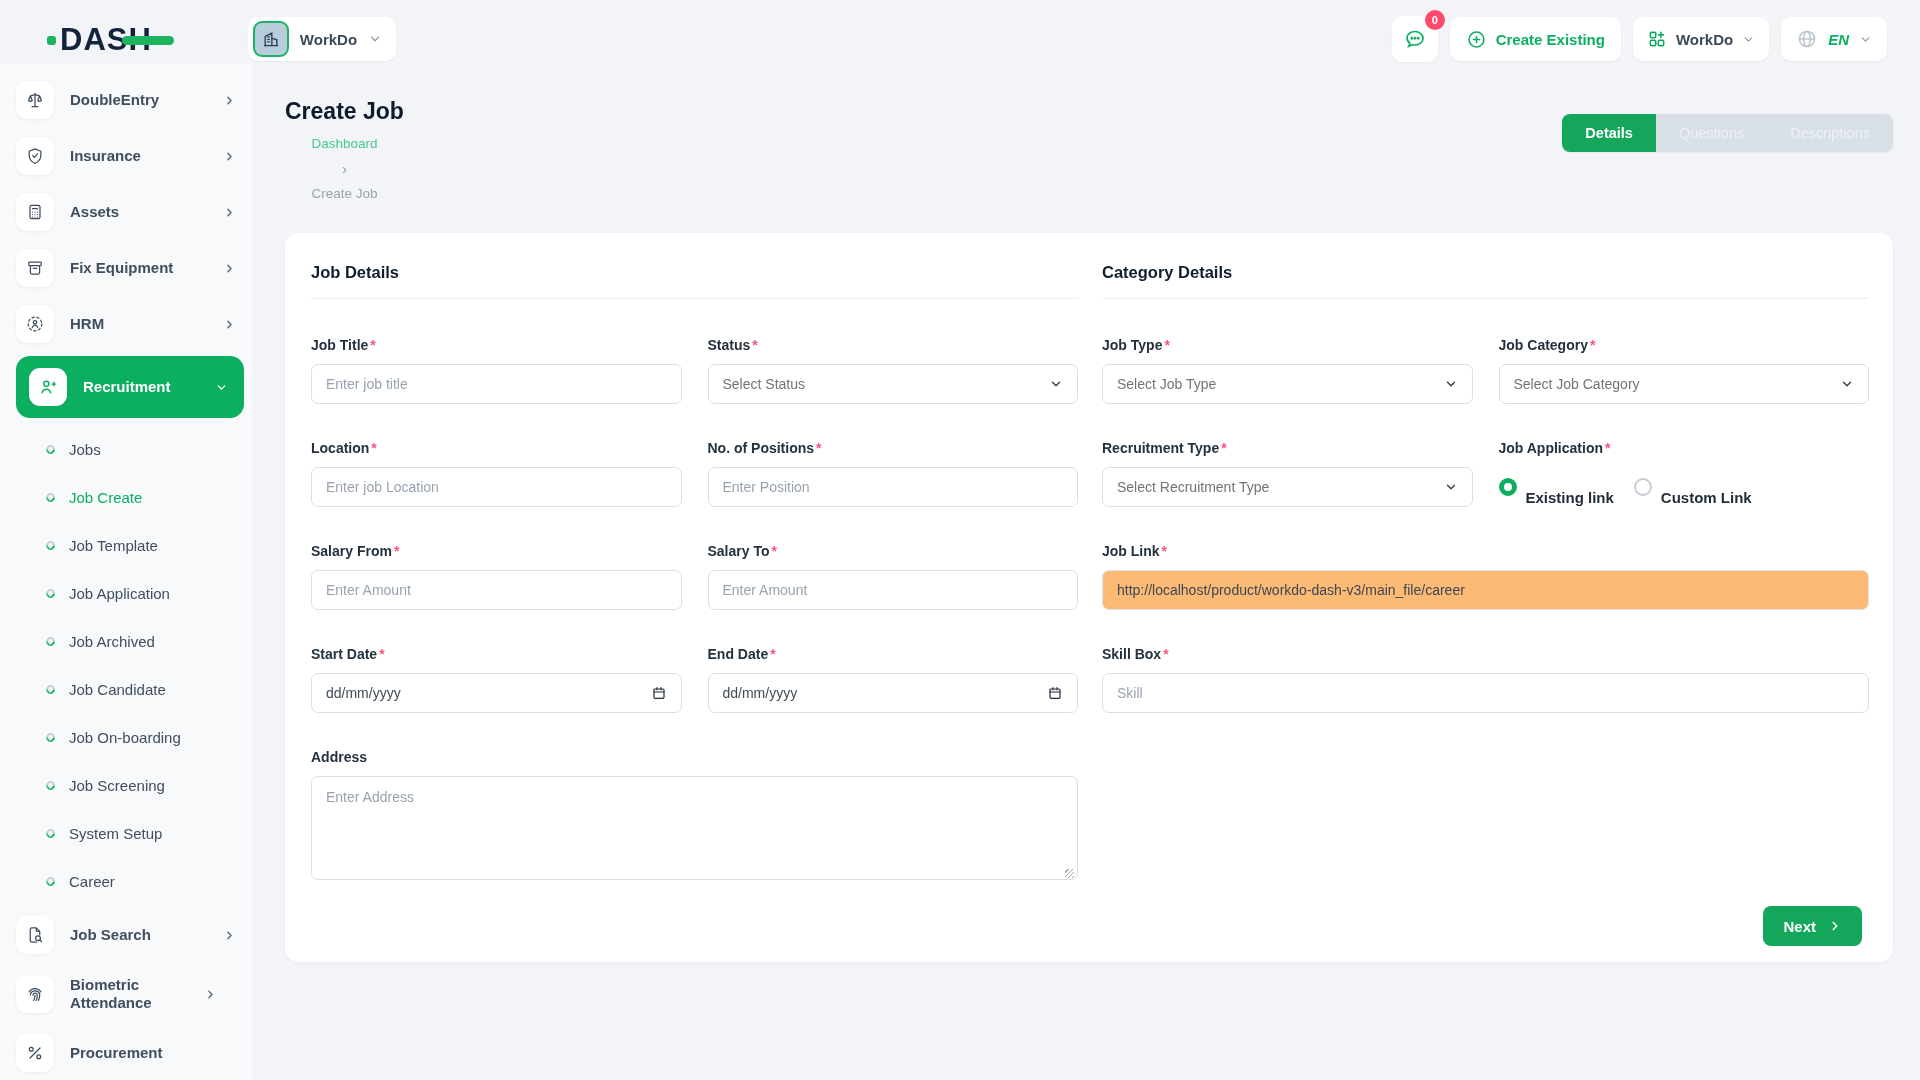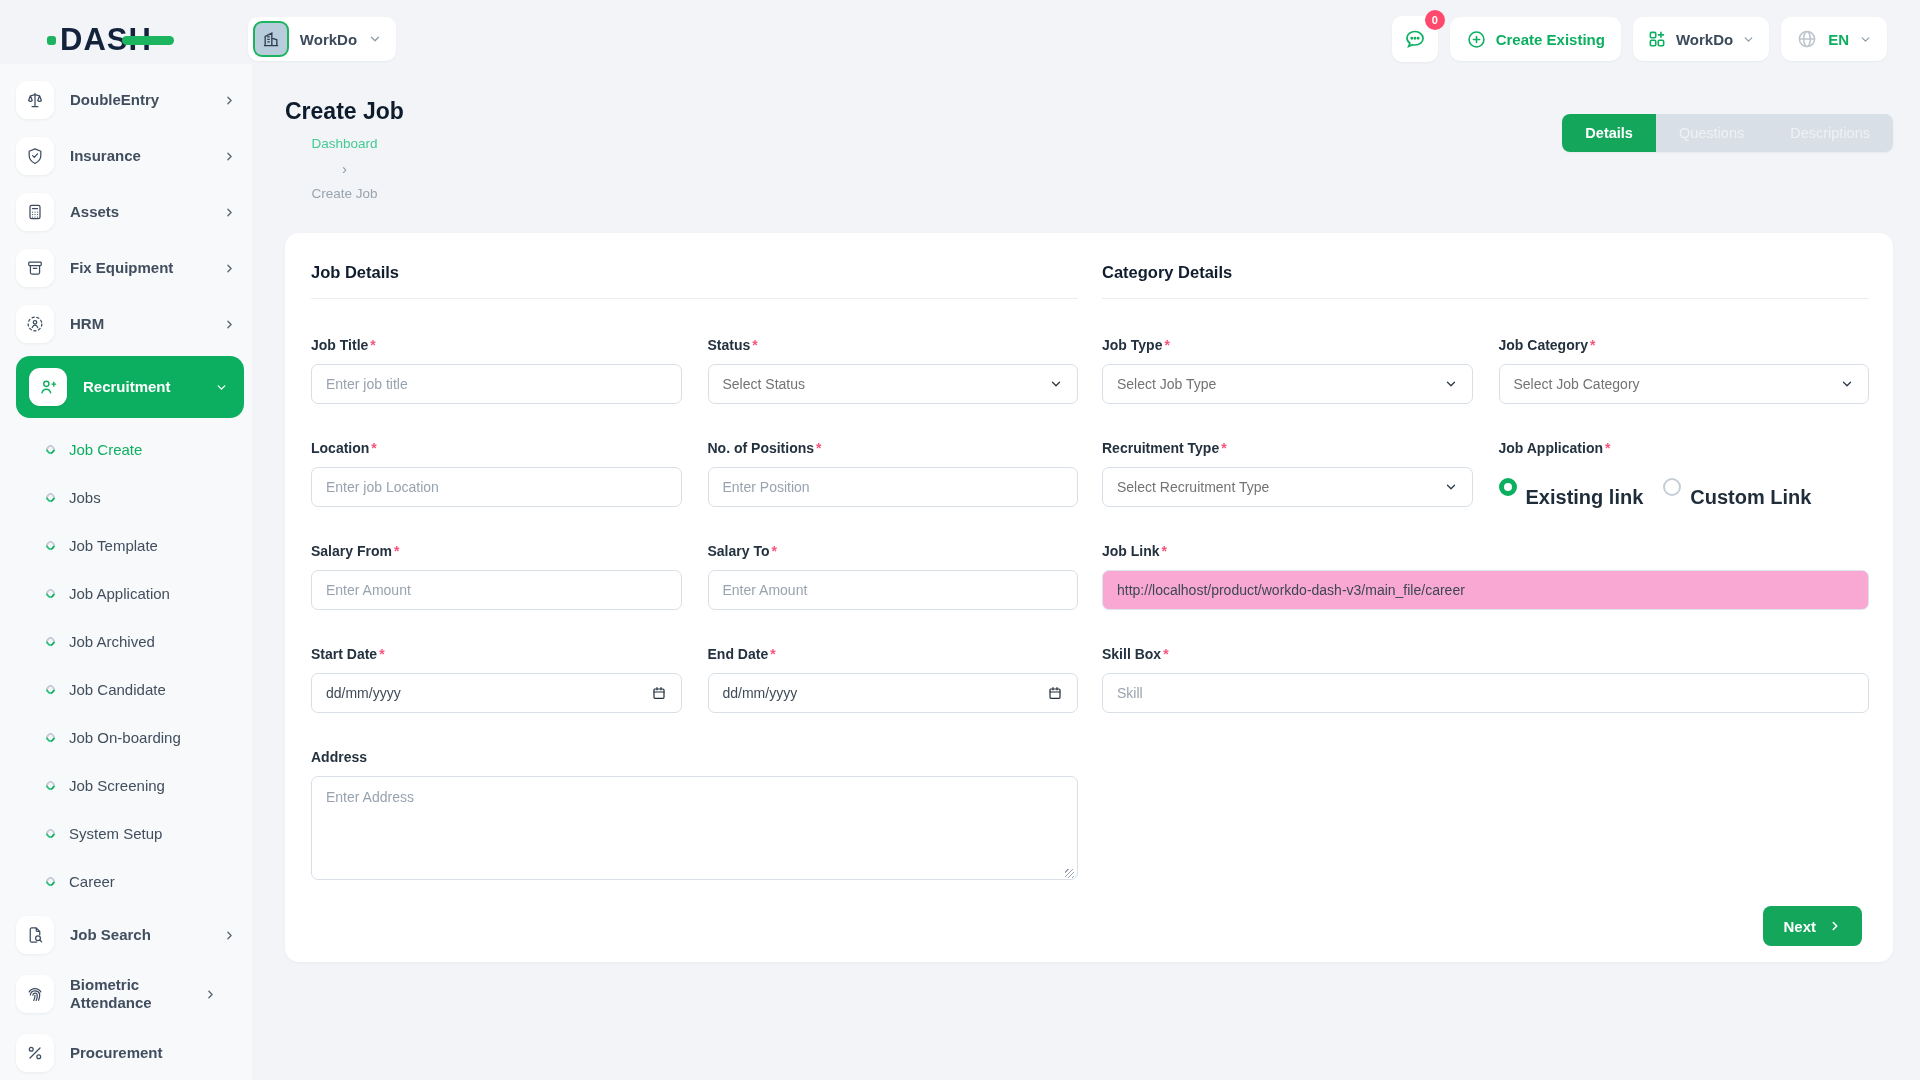--- a/index.html
+++ b/index.html
@@ -21,21 +21,21 @@
   .ws-pill { margin-left:96px; padding:4px 14px 4px 5px; gap:11px; cursor:pointer; }
   .ws-avatar { width:36px; height:36px; border-radius:9px; background:#b7cddc; border:2px solid #1cb45f; display:flex; align-items:center; justify-content:center; }
   .ws-name { font-size:15px; font-weight:600; color:#3c4a5b; }
   .hdr-right { margin-left:auto; display:flex; align-items:center; gap:12px; }
   .chat-btn { width:46px; height:46px; border-radius:10px; justify-content:center; position:relative; cursor:pointer; }
   .chat-badge { position:absolute; top:-6px; right:-7px; min-width:20px; height:20px; border-radius:10px; background:#ff4a6e; color:#fff; font-size:11px; font-weight:700; display:flex; align-items:center; justify-content:center; padding:0 5px; }
   .cw-btn { padding:0 16px; gap:9px; cursor:pointer; }
   .cw-label { font-size:15px; font-weight:600; color:#0caf60; }
   .menu-btn { padding:0 14px; gap:9px; cursor:pointer; }
   .menu-label { font-size:15px; font-weight:600; color:#3c4a5b; }
-  .lang-btn { padding:0 15px; gap:10px; cursor:pointer; }
+  .lang-btn { padding:0 15px; gap:10px; cursor:pointer;font-style:italic; }
   .lang-label { font-size:15px; font-weight:700; color:#0caf60; }
   .chev { color:#8e99a6; }
 
   
   .layout { display:flex; height:1016px; }
   .sidebar { width:252px; flex:0 0 252px; background:#f7f9fa; padding:8px 0 0 16px; overflow:hidden; }
   .main { flex:1; padding:0 27px 0 33px; }
 
   
   .sp-row { height:56px; display:flex; align-items:center; gap:16px; padding-right:16px; cursor:pointer; }
@@ -70,30 +70,30 @@
   .fgrid { display:grid; grid-template-columns:1fr 1fr; column-gap:26px; row-gap:36px; margin-top:38px; }
   .full { grid-column:1 / -1; }
   .field label { display:block; font-size:14px; font-weight:700; color:#24313f; margin-bottom:10px; line-height:17px; }
   .req { color:#f8557c; margin-left:2px; }
   .control { width:100%; height:40px; border:1px solid #d9dfe7; border-radius:7px; background:#fff; font-family:"Liberation Sans", sans-serif; font-size:14px; color:#1f2c3a; padding:0 14px; display:flex; align-items:center; }
   input.control::placeholder, textarea.ta::placeholder { color:#98a3af; opacity:1; }
   input.control { display:block; }
   .select { justify-content:space-between; cursor:pointer; }
   .sel-text { color:#737373; }
   .date { justify-content:space-between; cursor:pointer; color:#3f4b57; }
-  .readonly { background:#f9a8d4; border-color:#dee3ea; color:#3c4754; }
+  .readonly { background:#fdba74; border-color:#dee3ea; color:#3c4754; }
   .ta { width:100%; height:104px; border:1px solid #d9dfe7; border-radius:7px; resize:none; padding:12px 14px; font-family:"Liberation Sans", sans-serif; font-size:14px; color:#1f2c3a; position:relative; }
   .ta-wrap { position:relative; }
   .ta-wrap::after { content:""; position:absolute; right:4px; bottom:6px; width:9px; height:9px;
     background:repeating-linear-gradient(135deg, transparent 0 2px, #9aa4ae 2px 3px); pointer-events:none; }
   .radio-row { height:40px; display:flex; align-items:center; gap:20px; }
   .radio { display:flex; align-items:center; gap:9px; cursor:pointer; }
   .rdot { width:18px; height:18px; border-radius:50%; background:#fff; border:2px solid #c6cdd5; flex:0 0 18px; }
   .rdot.checked { border:5px solid #0caf60; }
-  .radio-label { font-size:20px; font-weight:700; color:#1f2c3a;margin-top:20px; }
+  .radio-label { font-size:15px; font-weight:700; color:#1f2c3a;margin-top:20px; }
   .card-footer { display:flex; justify-content:flex-end; margin-top:22px; padding-right:7px; }
   .next-btn { display:inline-flex; align-items:center; gap:12px; height:40px; padding:0 20px; background:#14a75c; color:#fff; border:none; border-radius:8px; font-family:"Liberation Sans", sans-serif; font-size:15px; font-weight:600; cursor:pointer; }
 </style>
 </head>
 <body>
 
 <div class="header">
   <div class="logo">
     <span class="logo-dot"></span>
     <span>DASH</span>
@@ -246,27 +246,27 @@
         </span>
       <span class="sp-label">Recruitment</span>
       <span class="sp-chev">
           <svg width="13" height="13" viewBox="0 0 24 24" fill="none" stroke="currentColor" stroke-width="2.4" stroke-linecap="round" stroke-linejoin="round">
             <path d="M6 9l6 6 6-6"></path>
           </svg>
         </span>
     </div>
 
     <div class="sc-list">
+      <div class="sc-row">
+          <span class="bullet"></span>
+          <span class="sc-label">Jobs</span>
+        </div>
       <div class="sc-row active">
           <span class="bullet"></span>
           <span class="sc-label">Job Create</span>
-        </div>
-      <div class="sc-row">
-          <span class="bullet"></span>
-          <span class="sc-label">Jobs</span>
         </div>
       <div class="sc-row">
           <span class="bullet"></span>
           <span class="sc-label">Job Template</span>
         </div>
       <div class="sc-row">
           <span class="bullet"></span>
           <span class="sc-label">Job Application</span>
         </div>
       <div class="sc-row">

